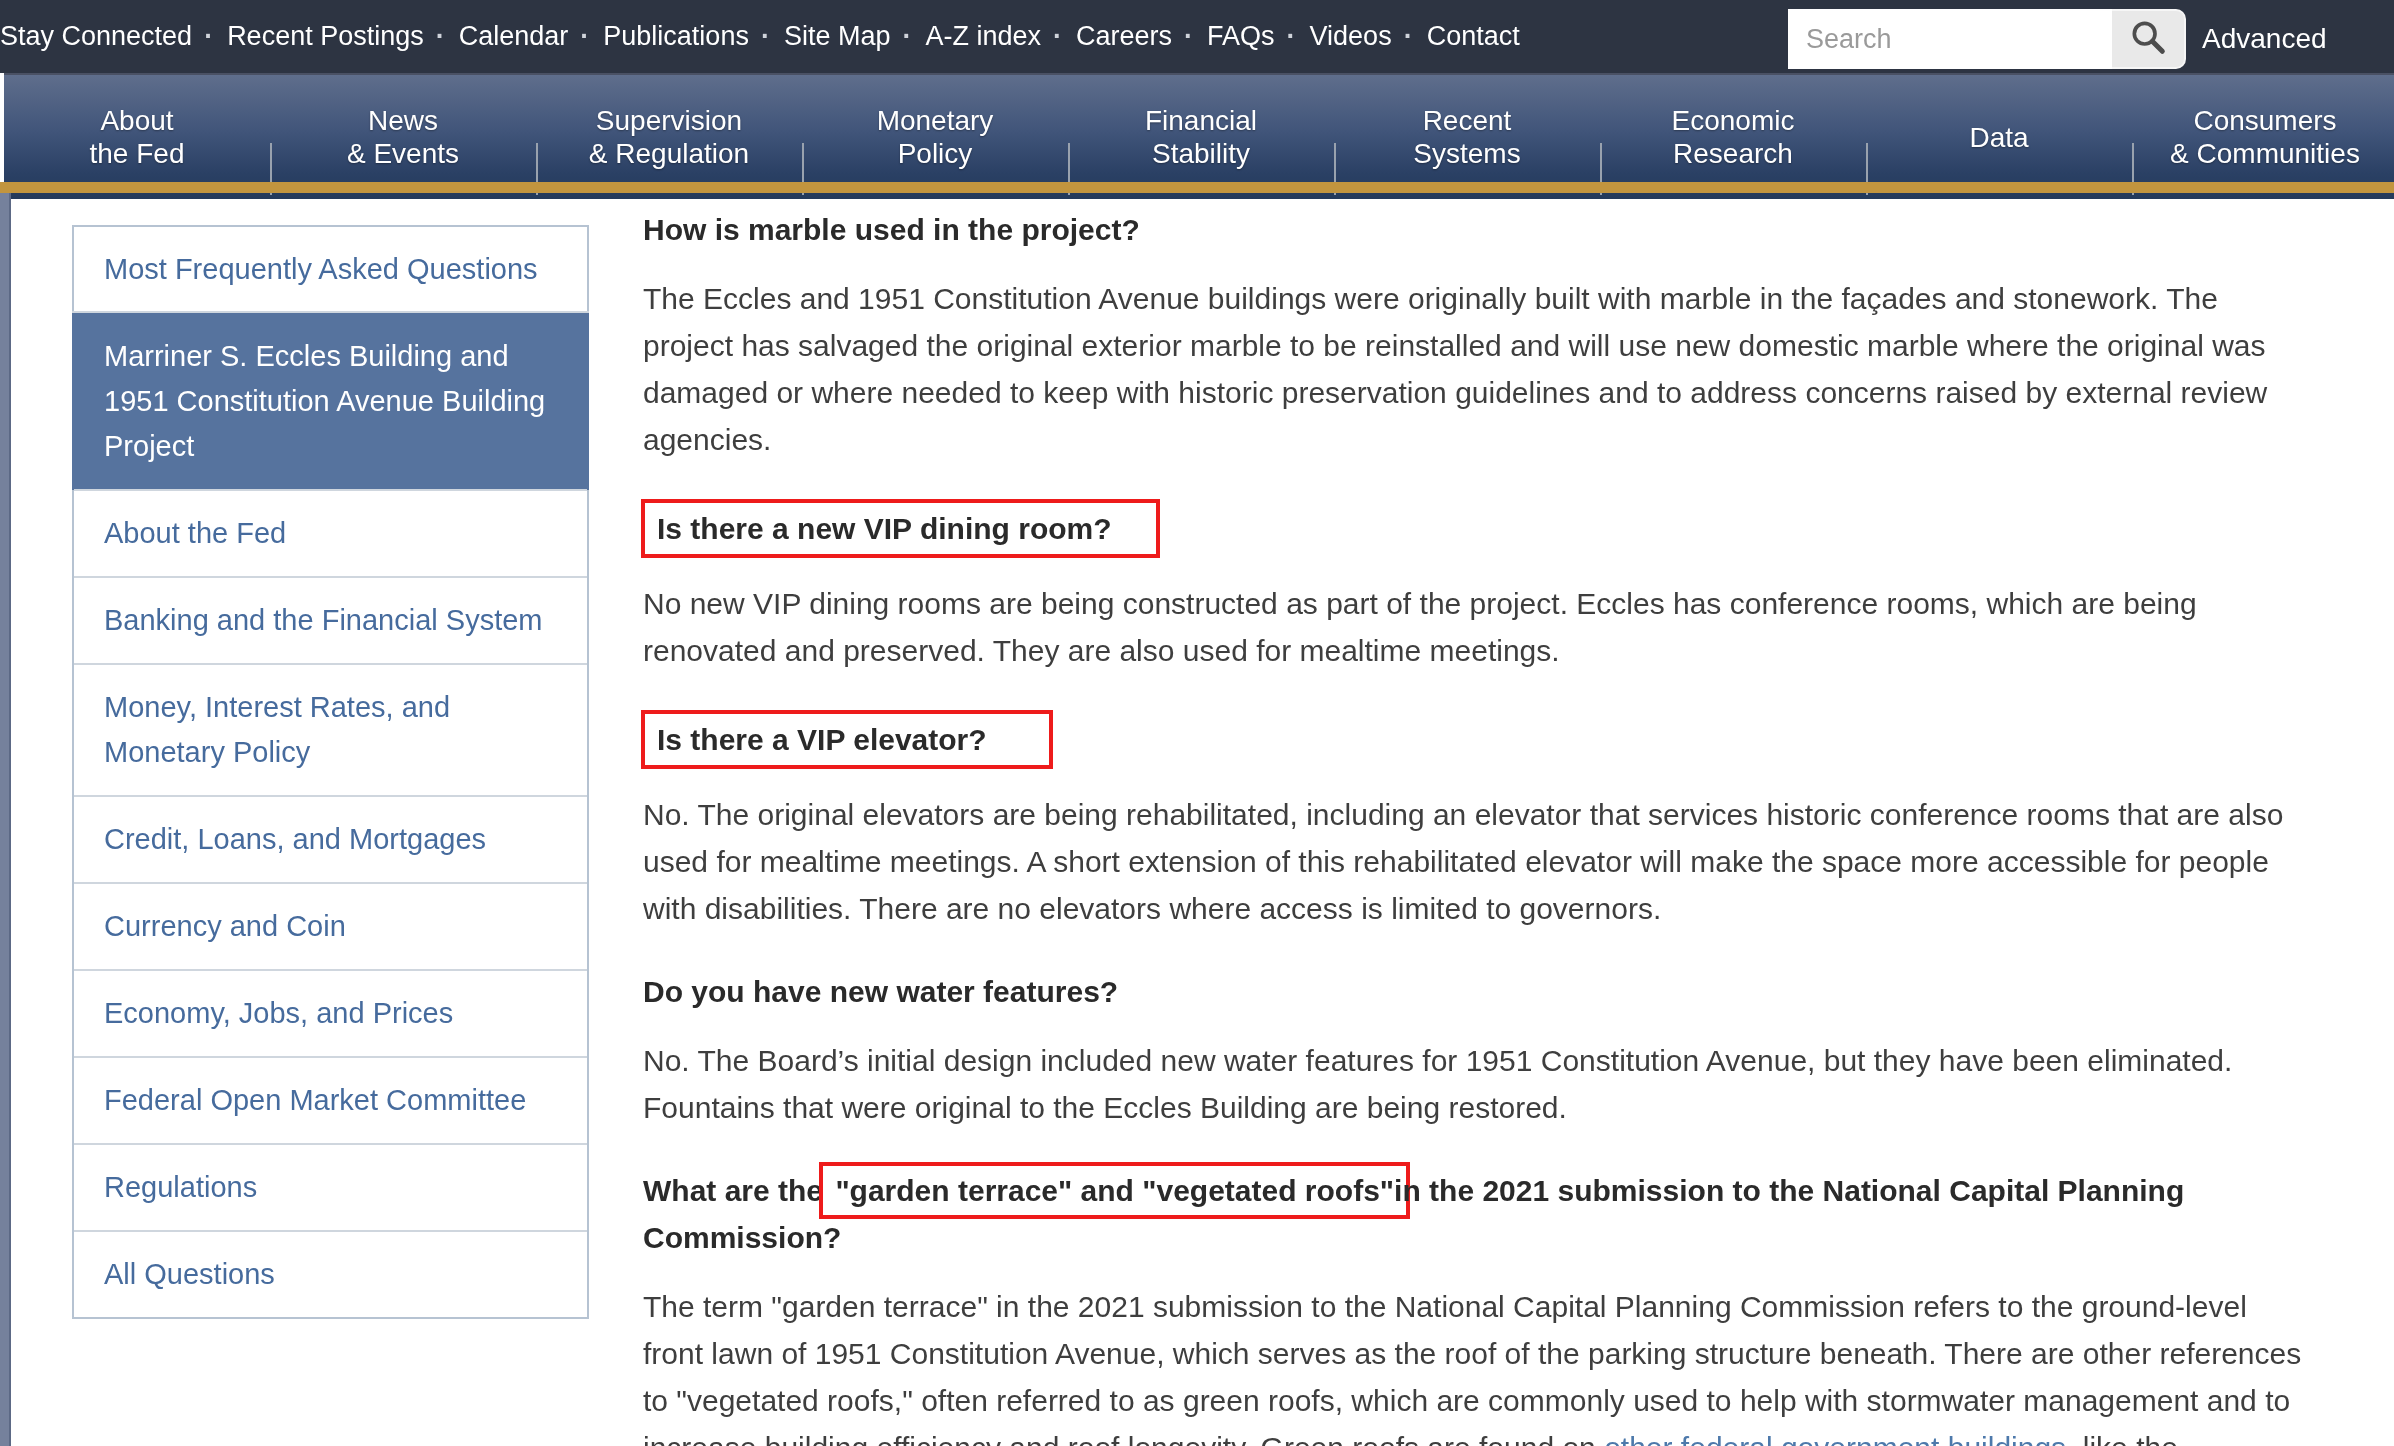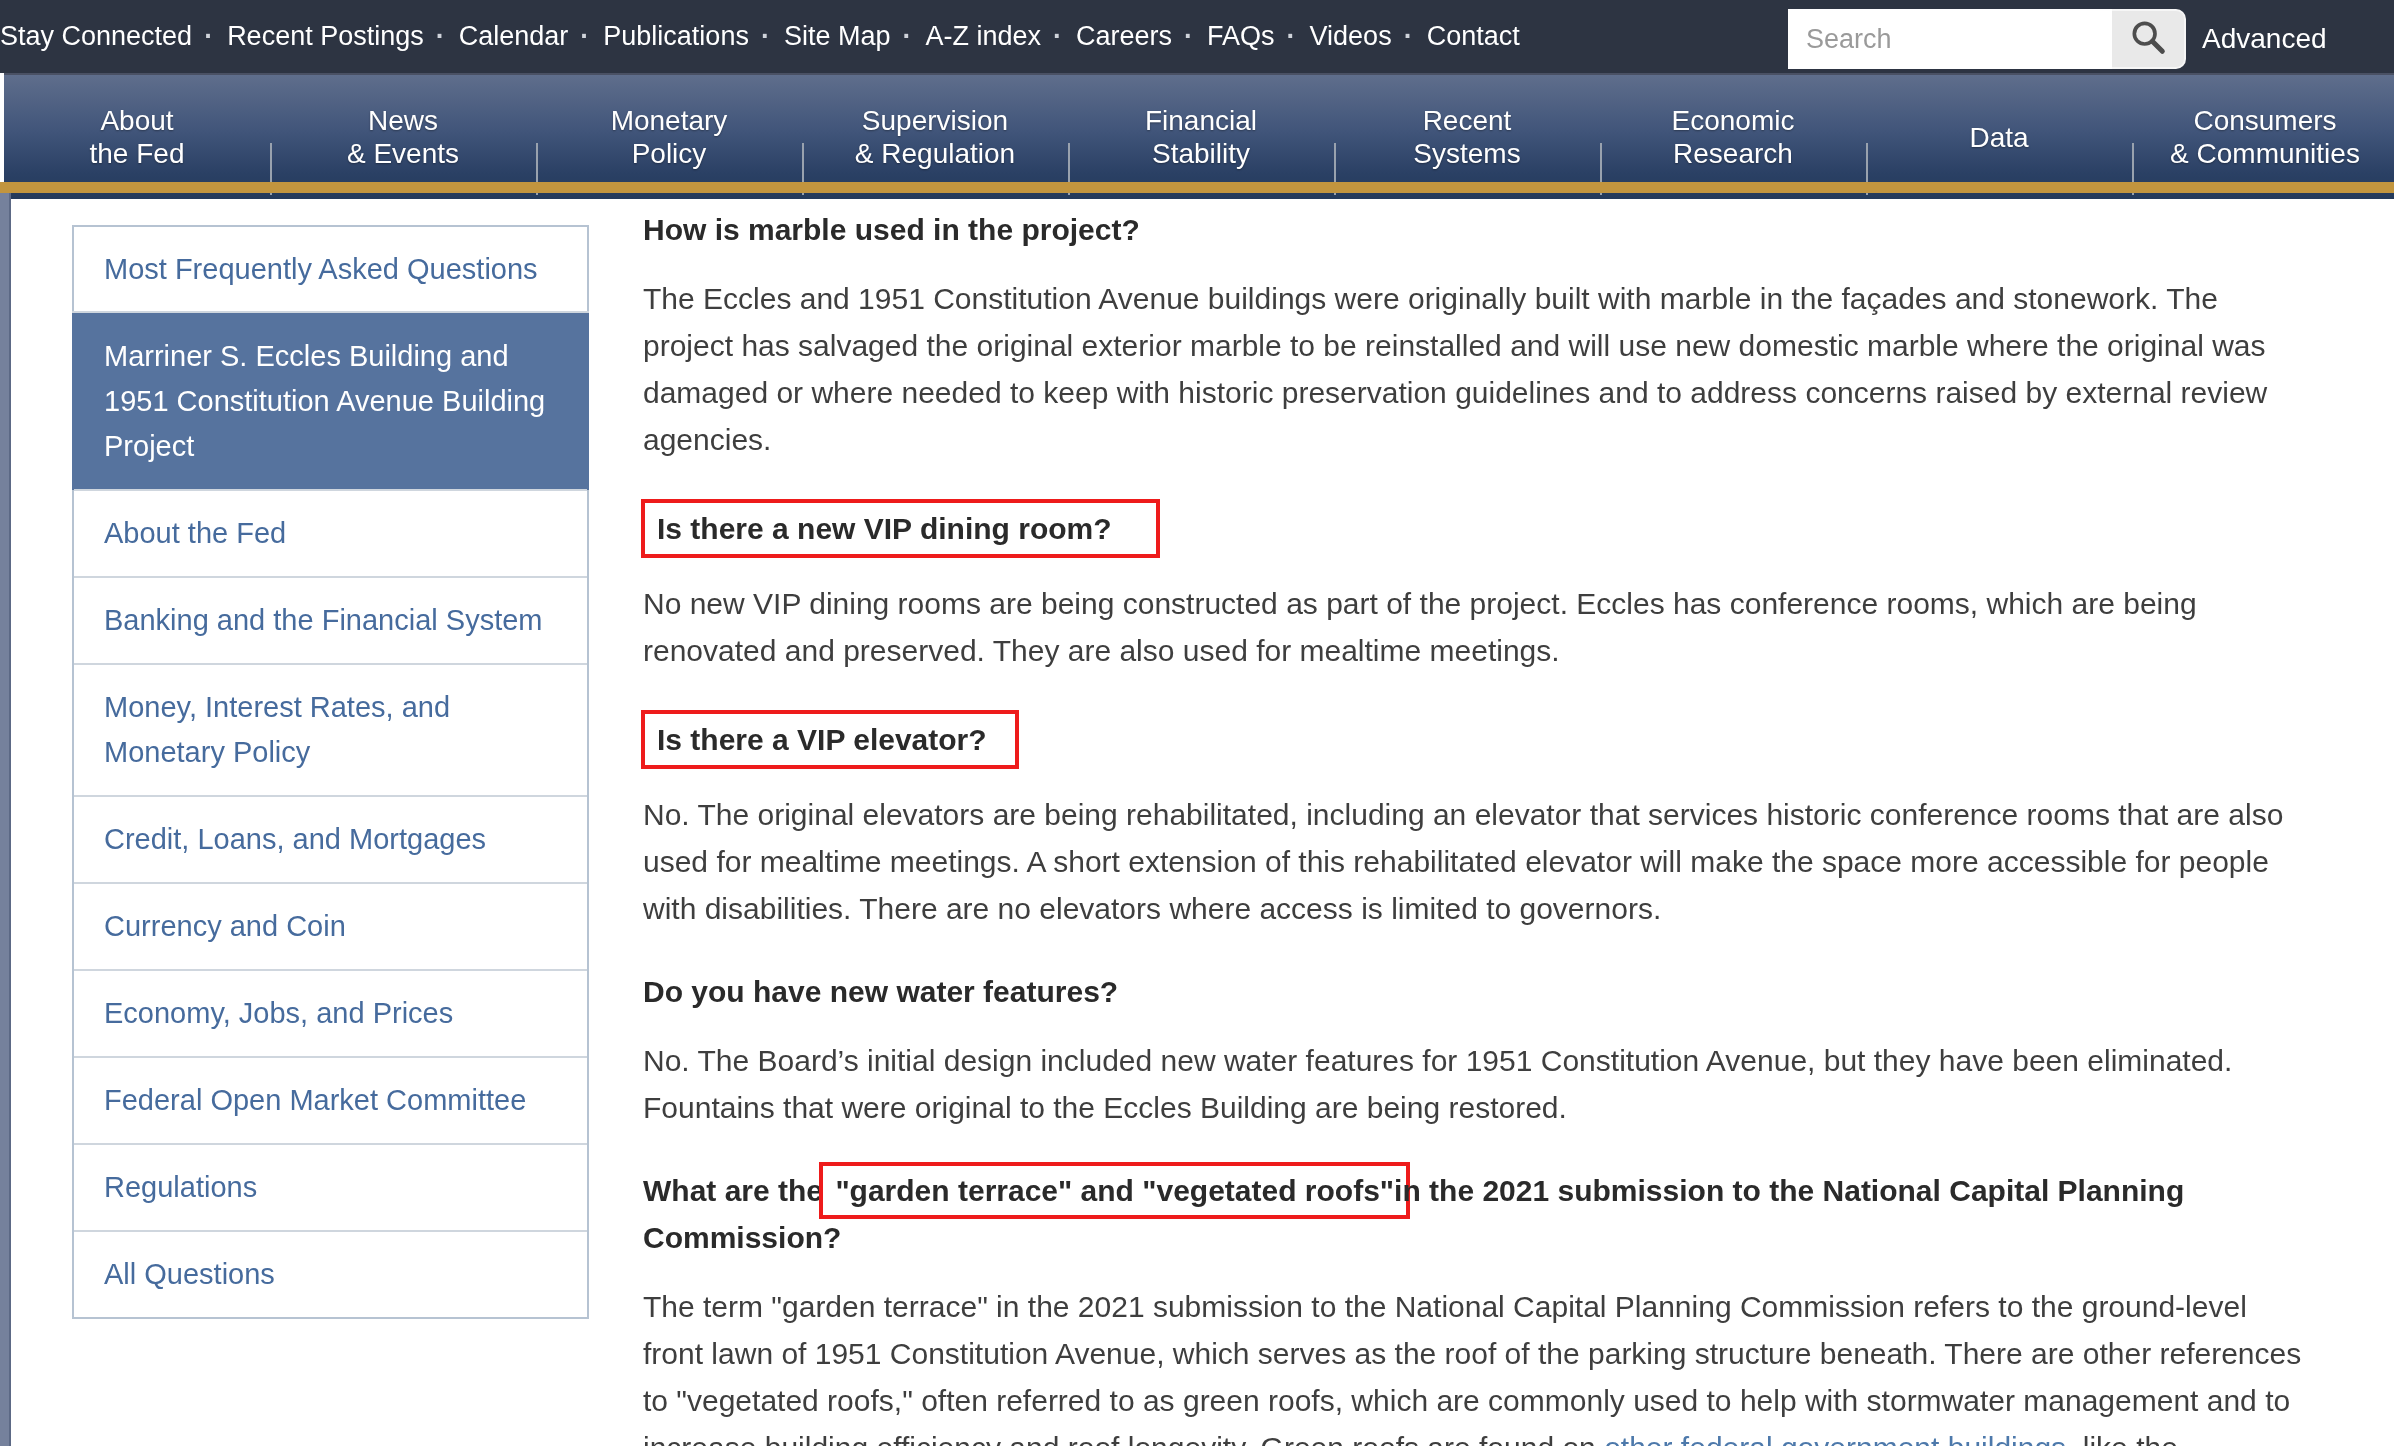--- a/index.html
+++ b/index.html
@@ -76,21 +76,21 @@
     color:#3e3e3e;font-size:30px;line-height:47px;
   }
   .content h3{
     font-size:30px;line-height:47px;font-weight:bold;color:#2a2a2a;margin:36px 0 22px;
   }
   .content h3.first{margin-top:10px;}
   .content p{margin:0 0 32px;}
   .redbox{
     display:inline-block;border:4px solid #ee1b1b;padding:2px 44px 2px 12px;margin-left:-2px;
   }
-  .redbox.narrow{padding-right:28px;}
+  .redbox.narrow{padding-right:62px;}
   .phrasebox{
     display:inline-block;border:4px solid #ee1b1b;padding:1px 12px;
     margin:-9px -16px -9px -12px;
   }
   .content a{color:#4d79ab;text-decoration:none;cursor:pointer;}
 </style>
 </head>
 <body>
 
 <div class="topbar">
@@ -122,26 +122,26 @@
 <div class="nav">
   <div class="nav-item">
       <span class="nav-label">About
 the Fed</span>
     </div>
   <div class="nav-item">
       <span class="nav-label">News
 &amp; Events</span>
     </div>
   <div class="nav-item">
+      <span class="nav-label">Supervision
+&amp; Regulation</span>
+    </div>
+  <div class="nav-item">
       <span class="nav-label">Monetary
 Policy</span>
-    </div>
-  <div class="nav-item">
-      <span class="nav-label">Supervision
-&amp; Regulation</span>
     </div>
   <div class="nav-item">
       <span class="nav-label">Financial
 Stability</span>
     </div>
   <div class="nav-item">
       <span class="nav-label">Recent
 Systems</span>
     </div>
   <div class="nav-item">

